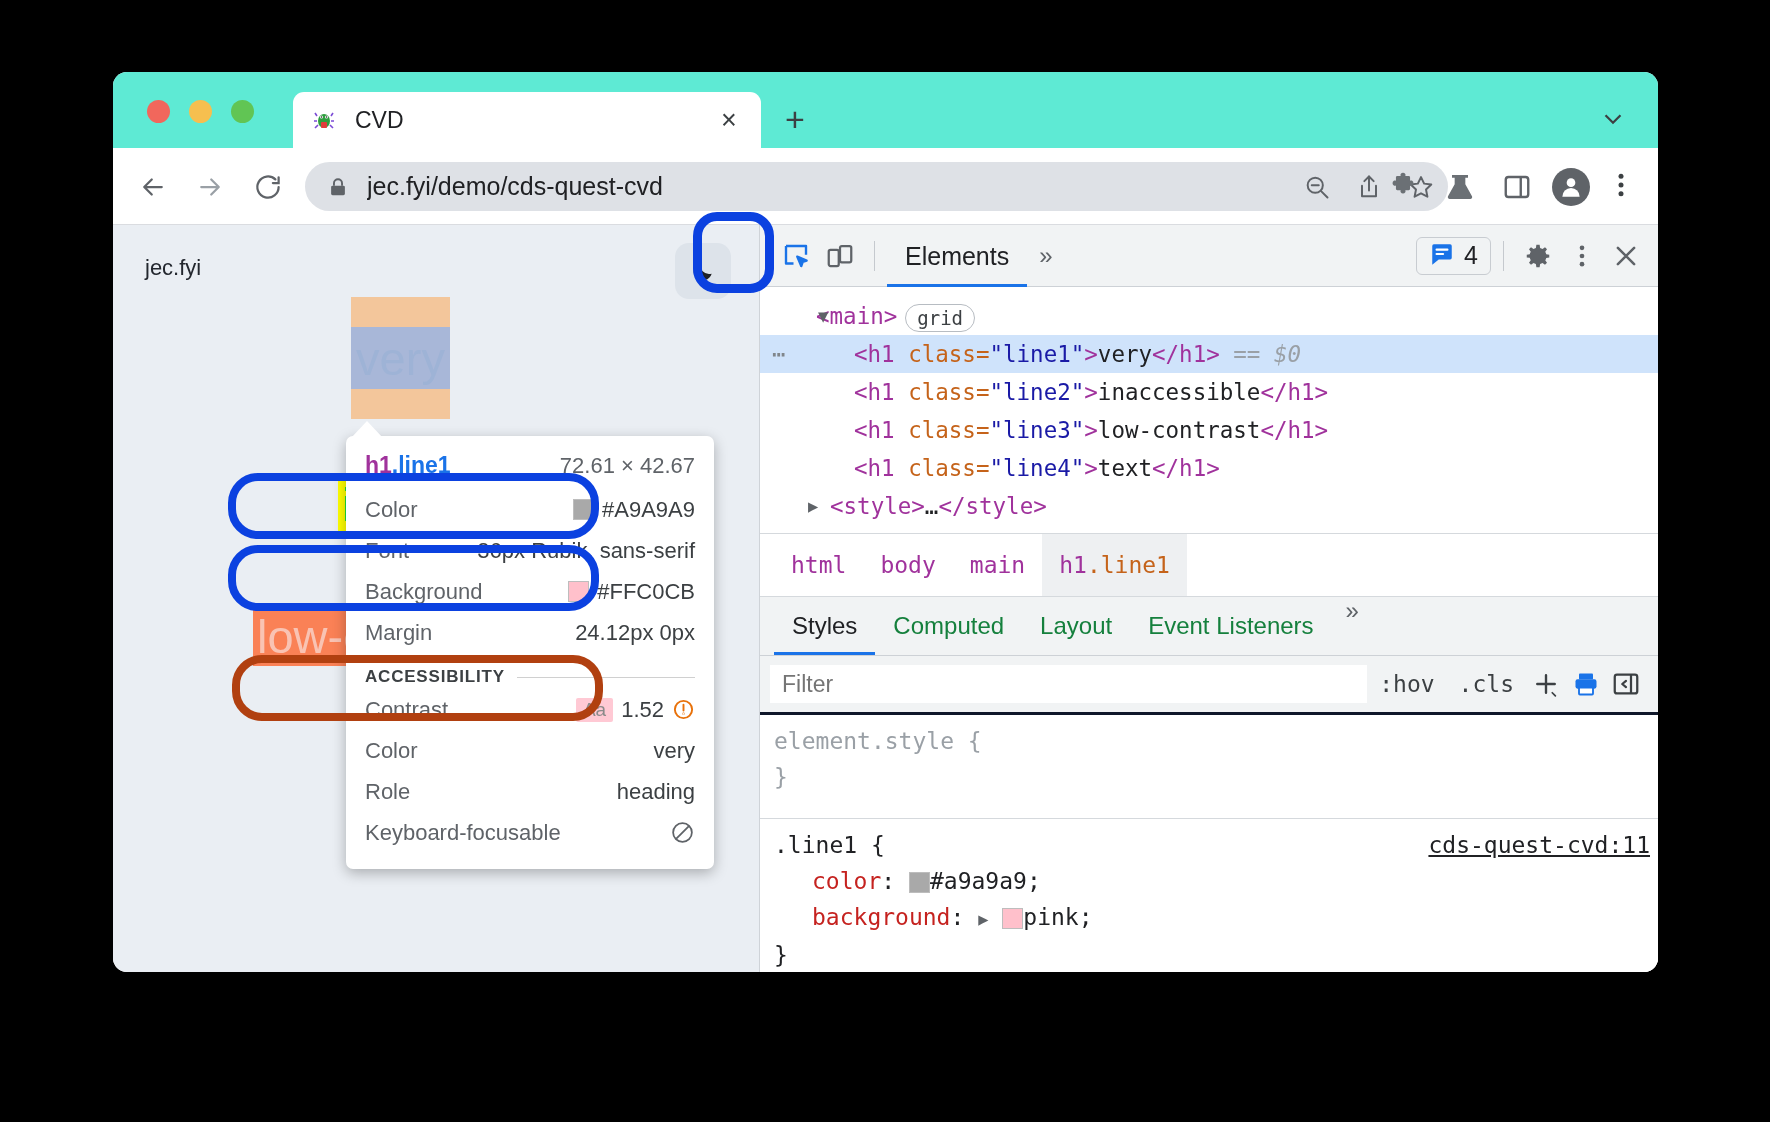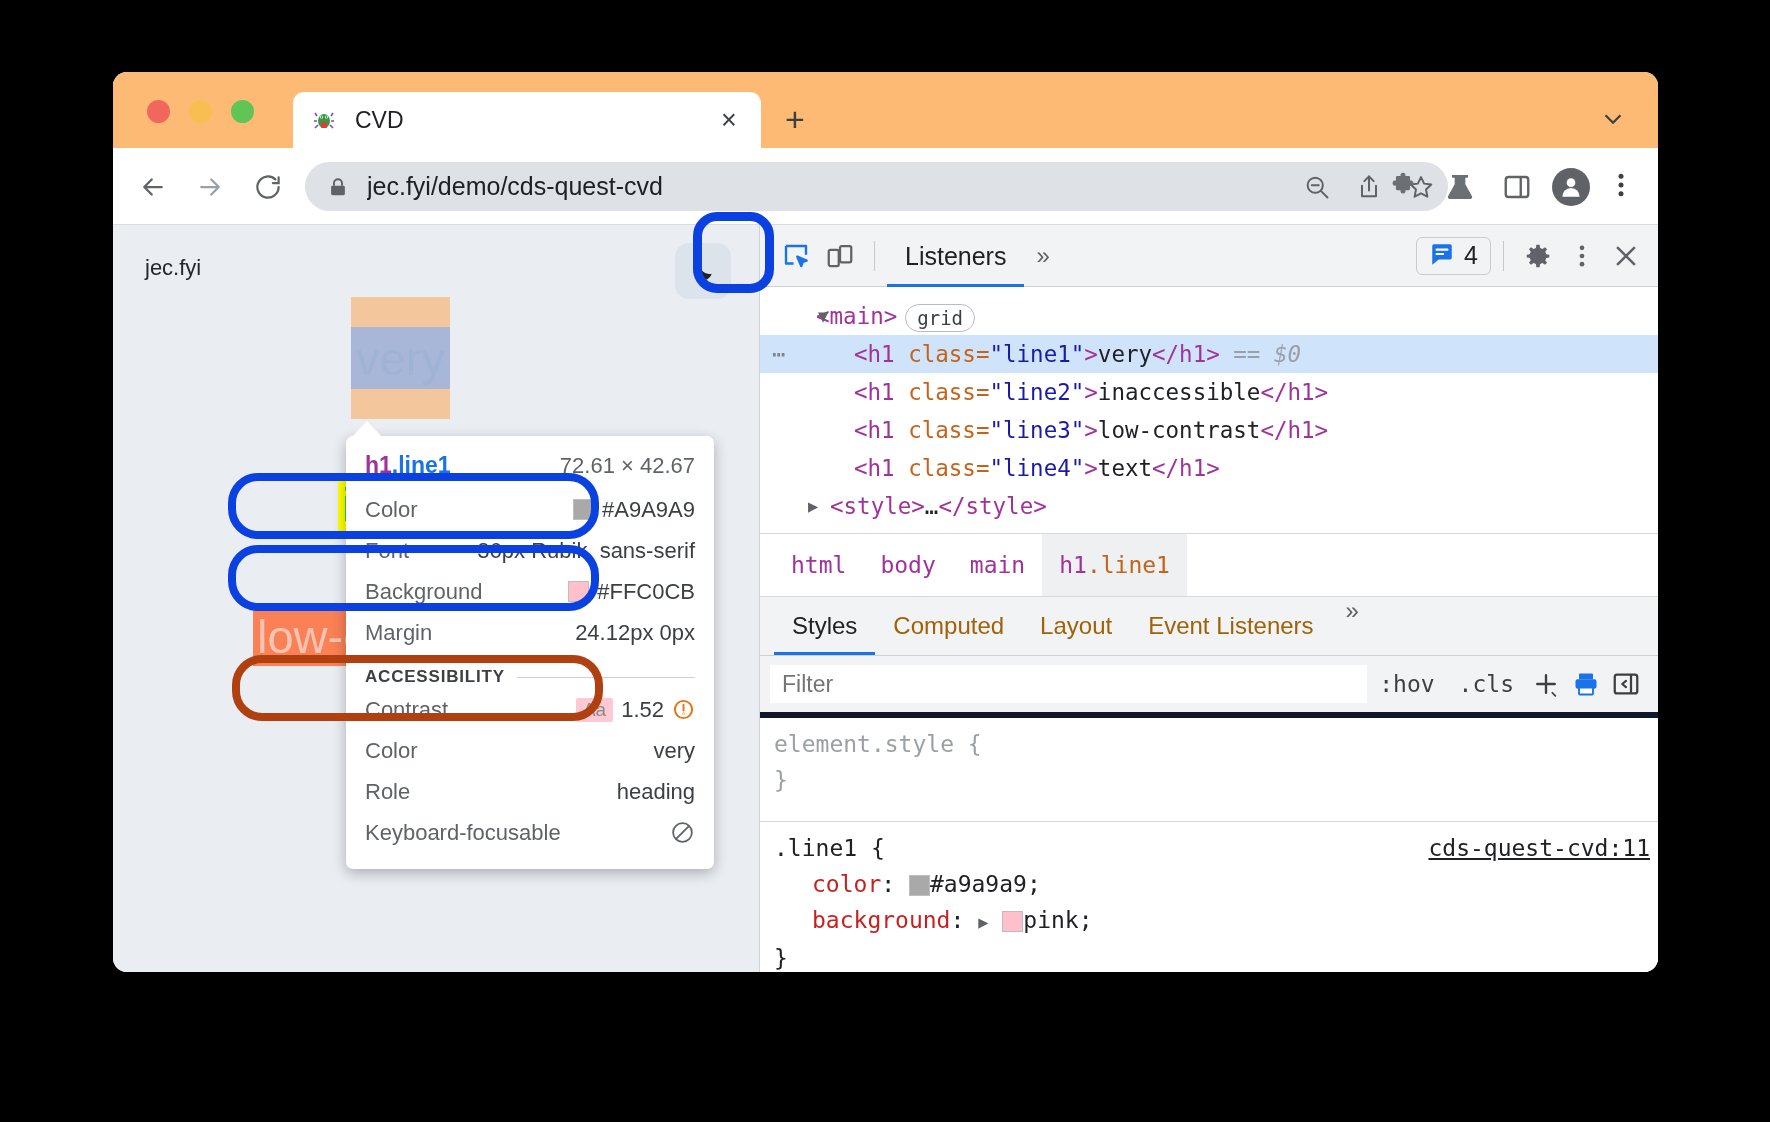--- a/index.html
+++ b/index.html
@@ -26,21 +26,21 @@
     height: 900px;
     background: #ffffff;
     border-radius: 14px;
     overflow: hidden;
     box-shadow: 0 6px 28px rgba(0,0,0,0.45);
   }
   
   #tab-strip {
     position: relative;
     height: 76px;
-    background: #fdba74;
+    background: #5eead4;
   }
   #traffic-lights {
     position: absolute;
     left: 34px;
     top: 28px;
     display: flex;
     gap: 19px;
   }
   .traffic-dot { width: 23px; height: 23px; border-radius: 50%; }
   .dot-red { background: #f1675c; }
@@ -465,40 +465,40 @@
   #dt-sidebar-tabs {
     height: 58px;
     background: #f1f3f4;
     display: flex;
     border-bottom: 1px solid #cdd1d6;
     padding-left: 14px;
     flex: none;
   }
   .side-tab {
     font-size: 24px;
-    color: #a16207;
+    color: #15803d;
     padding: 0 18px;
     height: 58px;
     line-height: 58px;
     box-sizing: border-box;
   }
   .side-tab.active {
     color: #202124;
     border-bottom: 3px solid #1a73e8;
   }
   #side-tabs-more { font-size: 24px; color: #5f6368; padding: 0 14px; }
 
   
   #dt-filter-row {
     height: 56px;
     background: #f1f3f4;
     display: flex;
     align-items: center;
     padding: 0 12px 0 10px;
-    border-bottom: 6px solid #0f172a;
+    border-bottom: 3px solid #0f172a;
     flex: none;
   }
   #filter-input {
     flex: 1;
     height: 38px;
     background: #ffffff;
     border: none;
     outline: none;
     font-size: 23px;
     color: #80868b;
@@ -763,21 +763,21 @@
               <path d="M13 12.5l7.5 3.2-3.2 1.1-1.1 3.2z" fill="#1a73e8" stroke="#1a73e8"></path>
             </svg>
           </div>
           <div class="dt-icon-btn">
             <svg width="30" height="30" viewBox="0 0 24 24" fill="none" stroke="#5f6368" stroke-width="1.8">
               <rect x="3" y="7" width="8" height="13" rx="1.4"></rect>
                 <rect x="12" y="4" width="9" height="13" rx="1.4"></rect>
             </svg>
           </div>
           <div class="dt-sep"></div>
-          <div id="dt-tab-elements">Listeners</div>
+          <div id="dt-tab-elements">Elements</div>
           <div id="dt-tabs-more">»</div>
           <div id="dt-header-spacer"></div>
           <div id="issues-badge">
             <span>
               <svg width="26" height="26" viewBox="0 0 24 24" fill="#1a73e8">
                 <path d="M3 4.5A1.5 1.5 0 0 1 4.5 3h15A1.5 1.5 0 0 1 21 4.5v11A1.5 1.5 0 0 1 19.5 17H9l-6 5z"></path>
                 <path d="M7 8h10M7 12h6" stroke="#ffffff" stroke-width="2" stroke-linecap="round"></path>
               </svg>
             </span>
             <span id="issues-count">4</span>

